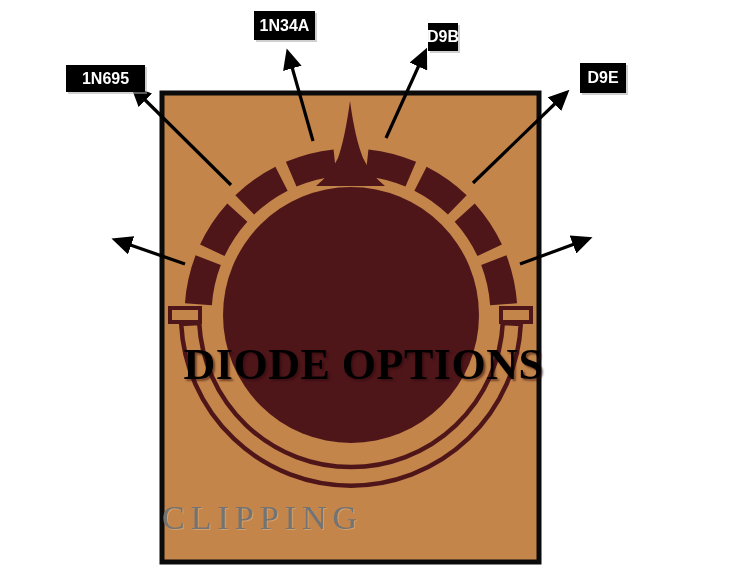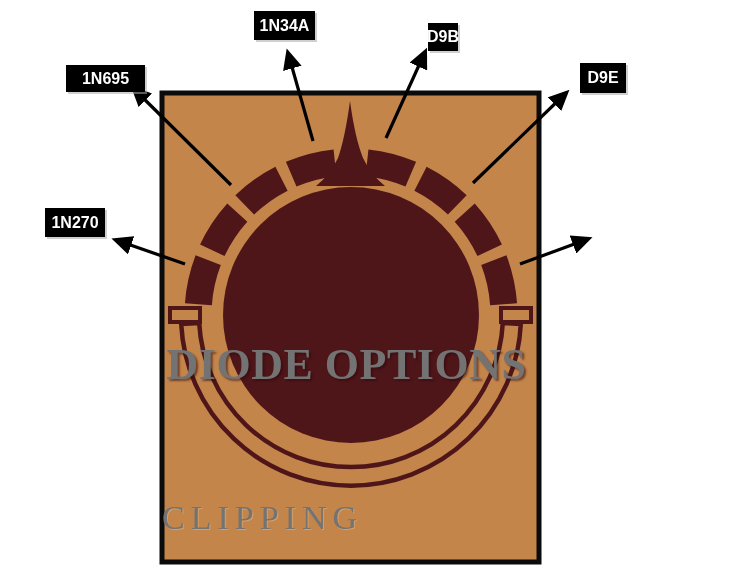--- a/index.html
+++ b/index.html
@@ -22,24 +22,24 @@
     box-shadow:2px 2px 0 rgba(170,170,170,0.55);
     white-space:nowrap;
   }
   .c-1n270{left:45px;top:208px;width:60px;height:29px;}
   .c-1n695{left:66px;top:65px;width:79px;height:27px;}
   .c-1n34a{left:254px;top:11px;width:61px;height:29px;}
   .c-d9b{left:428px;top:23px;width:30px;height:28px;}
   .c-d9e{left:580px;top:63px;width:46px;height:30px;}
   .c-redleds{left:602px;top:208px;width:106px;height:30px;font-size:17px;}
   .knob-title{
-    position:absolute;left:158px;top:341px;width:377px;height:48px;
+    position:absolute;left:175px;top:341px;width:377px;height:48px;
     text-align:center;line-height:48px;
     font-family:"Liberation Serif", serif;
-    font-weight:bold;font-size:44px;color:#737373;
+    font-weight:bold;font-size:44px;color:#000000;
     letter-spacing:0.5px;
     text-shadow:2px 2px 2px rgba(45,10,12,0.55);
   }
   .knob-subtitle{
     position:absolute;left:162px;top:498px;width:377px;height:40px;
     text-align:left;line-height:40px;
     font-family:"Liberation Serif", serif;
     font-weight:normal;font-size:34px;color:#737373;
     letter-spacing:6px;
     text-shadow:1px 1px 0 rgba(235,200,150,0.4);
@@ -84,19 +84,18 @@
       <line x1="313" y1="141" x2="288" y2="53" marker-end="url(#ah)"></line>
       <line x1="386" y1="138" x2="425" y2="52" marker-end="url(#ah)"></line>
       <line x1="473" y1="183" x2="566" y2="93" marker-end="url(#ah)"></line>
       <line x1="520" y1="264" x2="588" y2="239" marker-end="url(#ah)"></line>
     </g>
   </svg>
 
   <div class="knob-title">DIODE OPTIONS</div>
   <div class="knob-subtitle">CLIPPING</div>
 
-  <div class="callout c-1n270">1N270</div>
   <div class="callout c-1n695">1N695</div>
   <div class="callout c-1n34a">1N34A</div>
   <div class="callout c-d9b">D9B</div>
   <div class="callout c-d9e">D9E</div>
 
 </div>
 
 </body></html>

